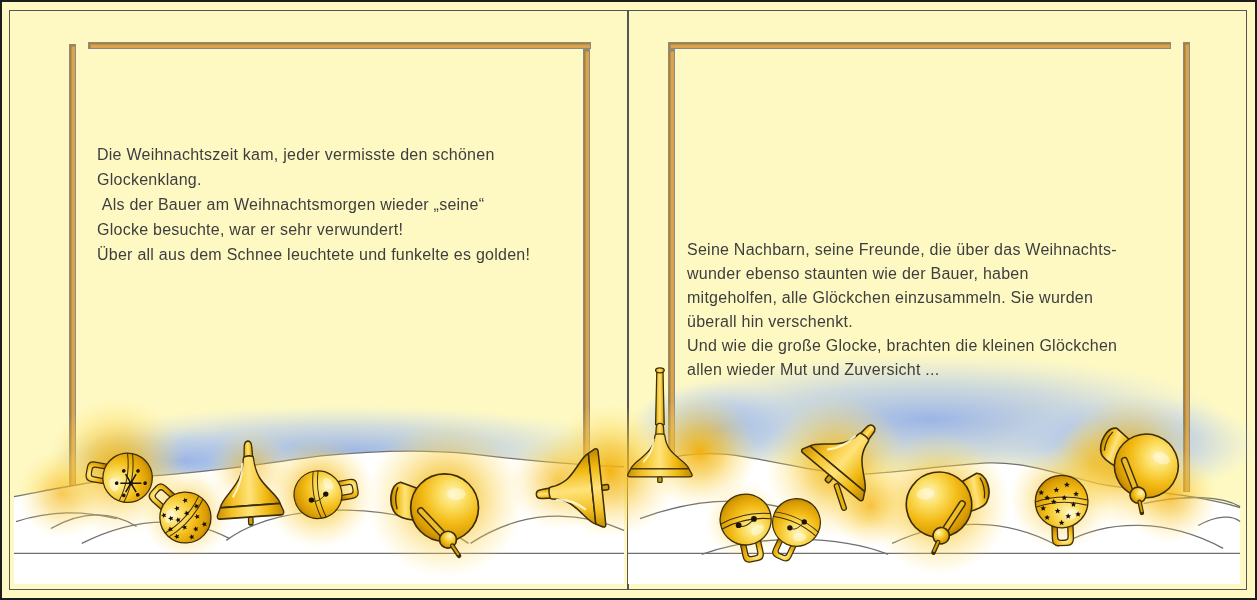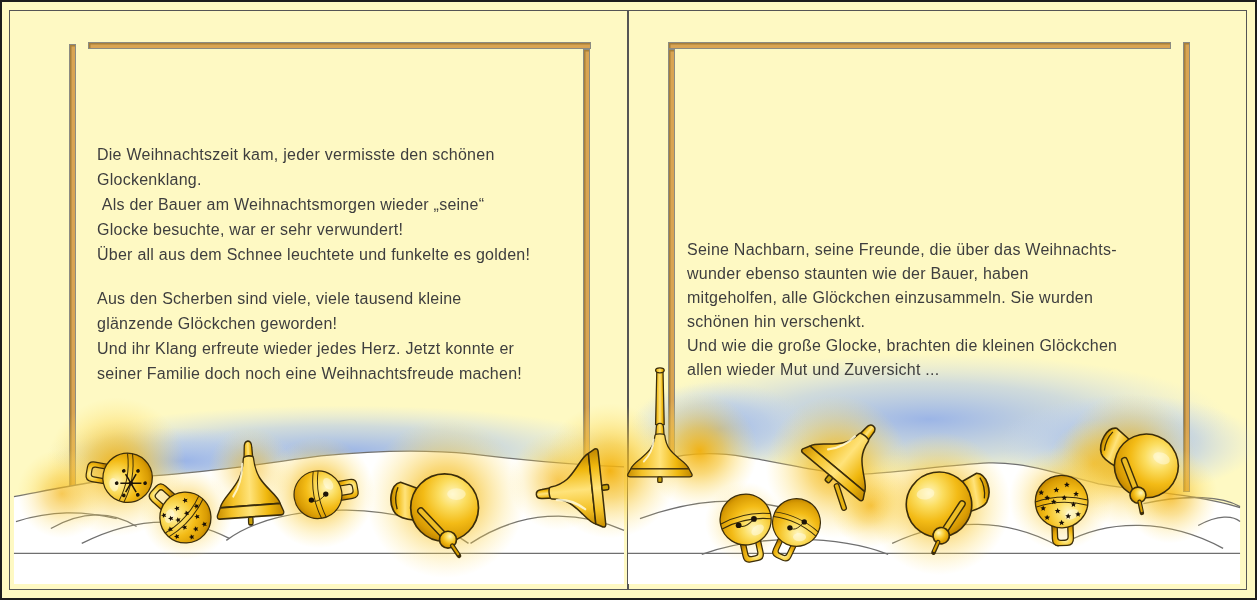--- a/index.html
+++ b/index.html
@@ -61,28 +61,24 @@
   <div class="bar" id="bar-l3"></div>
   <div class="bar" id="bar-r1"></div>
   <div class="bar" id="bar-r2"></div>
   <div class="bar" id="bar-r3"></div>
 
   <div class="text" id="t1">Die Weihnachtszeit kam, jeder vermisste den schönen
 Glockenklang.
  Als der Bauer am Weihnachtsmorgen wieder „seine“
 Glocke besuchte, war er sehr verwundert!
 Über all aus dem Schnee leuchtete und funkelte es golden!</div>
-  <div class="text" id="t2">Aus den Scherben sind viele, viele tausend kleine
-glänzende Glöckchen geworden!
-Und ihr Klang erfreute wieder jedes Herz. Jetzt konnte er
-seiner Familie doch noch eine Weihnachtsfreude machen!</div>
   <div class="text" id="t3">Seine Nachbarn, seine Freunde, die über das Weihnachts-
 wunder ebenso staunten wie der Bauer, haben
 mitgeholfen, alle Glöckchen einzusammeln. Sie wurden
-schönen hin verschenkt.
+überall hin verschenkt.
 Und wie die große Glocke, brachten die kleinen Glöckchen
 allen wieder Mut und Zuversicht ...</div>
 
   <svg id="scene-layer" class="layer" viewBox="0 0 1257 600" preserveAspectRatio="none">
     <defs>
       <radialGradient id="glowG" cx="50%" cy="50%" r="50%">
         <stop offset="0%" stop-color="rgba(243,176,10,0.95)"></stop>
         <stop offset="40%" stop-color="rgba(246,193,39,0.62)"></stop>
         <stop offset="75%" stop-color="rgba(252,216,90,0.26)"></stop>
         <stop offset="100%" stop-color="rgba(255,228,120,0)"></stop>

